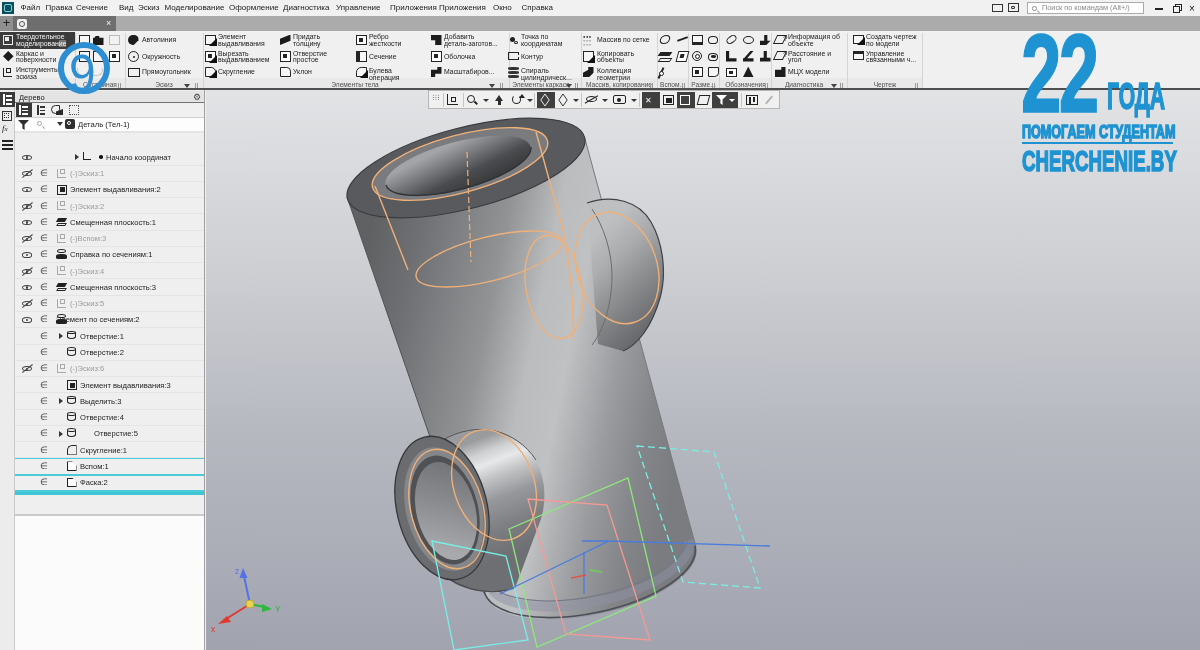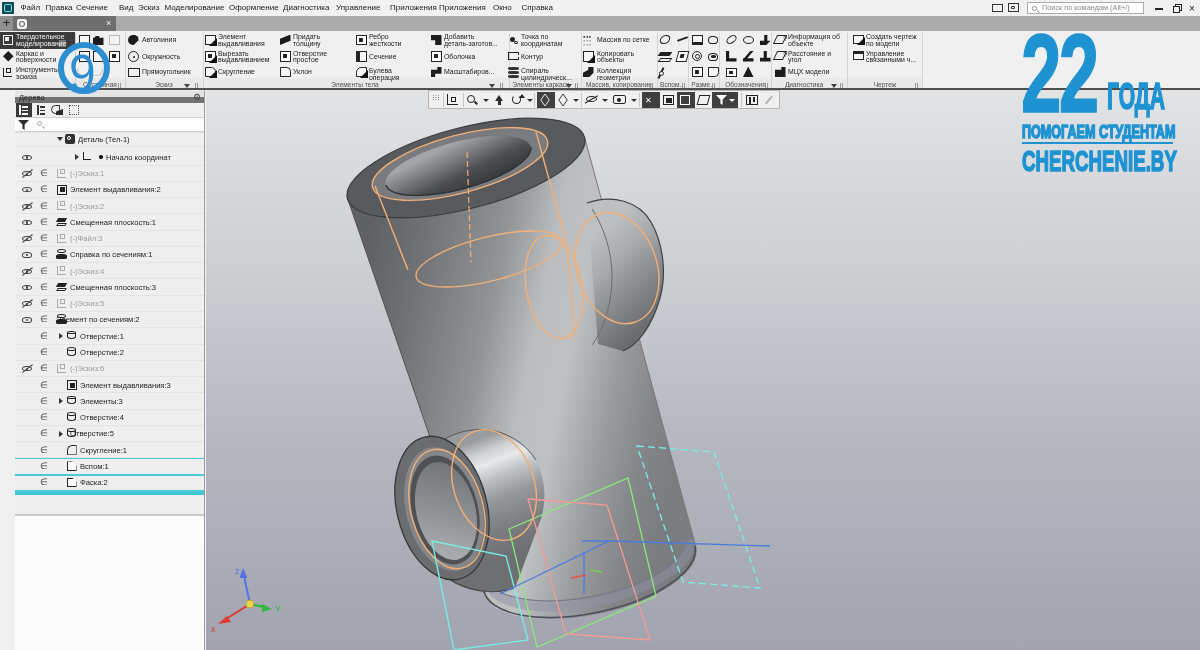--- a/index.html
+++ b/index.html
@@ -27,21 +27,21 @@
 .ic2{border:1.1px solid #242424;background:#fff}
 .ic2::after{content:"";position:absolute;left:2.2px;top:2.2px;right:2.2px;bottom:2.2px;background:#242424}
 .icorn::before{content:"";position:absolute;right:-2px;bottom:-2px;border-left:4px solid transparent;border-top:4px solid transparent;border-bottom:4px solid #111;border-right:4px solid #111;width:0;height:0}
 .igray{border:1.4px solid #b9b9b9;background:#f2f2f2}
 
 #rtab1{position:absolute;left:0;top:1px;width:75px;height:17px;background:#3b3b3b;color:#f5f5f5}
 .rtabtxt{font-size:6.9px;line-height:6.8px;position:absolute;left:16px;top:2px}
 
 #lstrip{position:absolute;left:0;top:90px;width:15px;height:560px;background:#ececec;border-right:1px solid #c9c9c9}
 #treepanel{position:absolute;left:15px;top:90px;width:190px;height:560px;background:#efefef;border-right:1px solid #9f9f9f}
-#treehdr{position:absolute;left:0;top:1px;width:189px;height:12px;background:#e4e4e4;border-bottom:6px solid #737373;font-size:7.5px;color:#222}
+#treehdr{position:absolute;left:0;top:1px;width:189px;height:12px;background:#e4e4e4;border-bottom:1px solid #737373;font-size:7.5px;color:#222}
 #treetabs{position:absolute;left:0;top:13px;width:189px;height:15px;background:#f0f0f0;border-bottom:1px solid #d0d0d0}
 #treefilter{position:absolute;left:0;top:28px;width:189px;height:14px;background:#fdfdfd;border-bottom:1px solid #d0d0d0}
 .trow{position:absolute;left:0;width:189px;height:16.27px;border-bottom:1px solid #e4e4e5;font-size:7.6px;color:#1d1d1d}
 .trow .lbl{position:absolute;top:3.5px;white-space:nowrap}
 .gray{color:#9b9b9b}
 .eps{position:absolute;left:25px;top:2.5px;font-size:9px;color:#4a4a4a;font-family:'Liberation Serif',serif}
 .exp{position:absolute;top:5px;width:0;height:0;border-top:3px solid transparent;border-bottom:3px solid transparent;border-left:4px solid #333}
 .expd{position:absolute;top:6px;width:0;height:0;border-left:3.5px solid transparent;border-right:3.5px solid transparent;border-top:4px solid #333}
 
 #vp{position:absolute;left:206px;top:90px;width:994px;height:560px;background:linear-gradient(180deg,#e2e3e5 0%,#ced0d4 30%,#b6b8c0 62%,#a1a3af 100%)}
@@ -374,20 +374,35 @@
 <path d="M37,28 L41.5,38 L33.5,38 Z" fill="#5572e8"></path>
 <text x="29" y="34" fill="#5572e8" font-size="8.5" font-family="Liberation Sans">z</text>
 <line x1="44" y1="64" x2="20" y2="79" stroke="#e03a2f" stroke-width="2"></line>
 <path d="M12,84 L21,76 L25,82 Z" fill="#e03a2f"></path>
 <text x="5" y="92" fill="#e03a2f" font-size="8.5" font-family="Liberation Sans">x</text>
 <line x1="44" y1="64" x2="58" y2="67" stroke="#2eb83e" stroke-width="2"></line>
 <path d="M66,69 L56,64 L56,72 Z" fill="#2eb83e"></path>
 <text x="69" y="72" fill="#2eb83e" font-size="8.5" font-family="Liberation Sans">Y</text>
 <circle cx="44" cy="64" r="4" fill="#e8d44e" stroke="#b5a32a" stroke-width="0.8"></circle>
 </svg>
+<div id="lstrip">
+      <div class="abs" style="left:0;top:2px;width:15px;height:15px;background:#3a3a3a">
+        <div class="abs" style="left:3px;top:2px;width:2px;height:11px;background:#fff"></div>
+        <div class="abs" style="left:6px;top:3px;width:6px;height:1.5px;background:#fff"></div>
+        <div class="abs" style="left:6px;top:7px;width:6px;height:1.5px;background:#fff"></div>
+        <div class="abs" style="left:6px;top:11px;width:6px;height:1.5px;background:#fff"></div>
+      </div>
+      <div class="abs" style="left:2px;top:21px;width:10px;height:10px;border:1.3px solid #333">
+        <div class="abs" style="left:1px;top:1px;width:5px;height:5px;border:1px dotted #333"></div>
+      </div>
+      <div class="abs" style="left:2px;top:33px;font-size:9px;color:#222;font-style:italic;font-family:'Liberation Serif',serif">f<span style="font-size:7px">x</span></div>
+      <div class="abs" style="left:2px;top:50px;width:11px;height:2.3px;background:#222"></div>
+      <div class="abs" style="left:2px;top:54px;width:11px;height:2.3px;background:#222"></div>
+      <div class="abs" style="left:2px;top:58px;width:11px;height:2.3px;background:#222"></div>
+    </div>
     <div id="treepanel">
       <div id="treehdr">
         <span class="abs" style="left:4px;top:1.5px">Дерево</span>
         <span class="abs" style="left:178px;top:0.5px;font-size:9px;color:#444">⚙</span>
       </div>
       <div id="treetabs">
         <div class="abs" style="left:1px;top:0;width:16px;height:14px;background:#3a3a3a">
           <div class="abs" style="left:3px;top:2px;width:2px;height:10px;background:#fff"></div>
           <div class="abs" style="left:6px;top:3px;width:6px;height:1.5px;background:#fff"></div>
           <div class="abs" style="left:6px;top:6.5px;width:6px;height:1.5px;background:#fff"></div>
@@ -400,21 +415,21 @@
         <div class="abs" style="left:36px;top:2px;width:9px;height:9px;border:1.4px solid #2b2b2b;border-radius:50% 0 50% 50%"></div>
         <div class="abs" style="left:41px;top:6px;width:7px;height:6px;background:#2b2b2b;clip-path:polygon(0 40%,100% 0,100% 100%,0 100%)"></div>
         <div class="abs" style="left:54px;top:2px;width:10px;height:10px;border:1.3px dotted #555"></div>
       </div>
       <div id="treefilter">
         <div class="abs" style="left:3px;top:2px;width:11px;height:10px;background:#2d2d2d;clip-path:polygon(0 0,100% 0,60% 45%,60% 100%,40% 85%,40% 45%)"></div>
         <div class="abs" style="left:22px;top:3px;width:5px;height:5px;border:1.2px solid #a5a5a5;border-radius:50%"></div>
         <div class="abs" style="left:27px;top:8.5px;width:3px;height:1.2px;background:#a5a5a5;transform:rotate(45deg)"></div>
       </div>
       <div class="abs" style="left:0;top:42.0px;width:189px;height:1px;background:#e4e4e5"></div>
-      <div class="trow" style="top:41px">
+      <div class="trow" style="top:26px">
         <div class="expd" style="left:42px"></div>
         <div class="abs" style="left:50px;top:2.5px;width:10px;height:10px;background:#2f2f2f;border-radius:2px"></div>
         <div class="abs" style="left:52px;top:4.5px;width:4px;height:4px;border:1.5px solid #fff;border-radius:50%"></div>
         <span class="lbl" style="left:63px">Деталь (Тел-1)</span>
       </div>
       <div class="trow" style="top:59.269999999999996px">
         <div class="abs" style="left:7px;top:5.5px;width:9.5px;height:5.2px;border:1.1px solid #454545;border-radius:50%"></div>
         <div class="abs" style="left:10.5px;top:7px;width:2.5px;height:2.5px;background:#454545;border-radius:50%"></div>
         <div class="exp" style="left:60px"></div>
         <div class="abs" style="left:68px;top:3px;width:8px;height:8px;border-left:1.5px solid #222;border-bottom:1.5px solid #222"></div>
@@ -455,21 +470,21 @@
         <div class="abs" style="left:42px;top:9px;width:9px;height:3px;border:1px solid #222;transform:skewX(-30deg)"></div>
         <span class="lbl" style="left:55px">Смещенная плоскость:1</span>
       </div>
       <div class="trow" style="top:140.62px">
         <div class="abs" style="left:7px;top:5.5px;width:9.5px;height:5.2px;border:1.1px solid #454545;border-radius:50%"></div>
         <div class="abs" style="left:10.5px;top:7px;width:2.5px;height:2.5px;background:#454545;border-radius:50%"></div>
         <div class="abs" style="left:5.5px;top:7.5px;width:13px;height:1.2px;background:#454545;transform:rotate(-38deg)"></div>
         <span class="eps">∈</span>
         <div class="abs" style="left:42px;top:3px;width:9px;height:9px;border-left:1.6px solid #a9a9a9;border-bottom:1.6px solid #a9a9a9"></div>
         <div class="abs" style="left:45px;top:3px;width:5px;height:5px;border:1.1px solid #a9a9a9"></div>
-        <span class="lbl gray" style="left:55px">(-)Файл:3</span>
+        <span class="lbl gray" style="left:55px">(-)Вспом:3</span>
       </div>
       <div class="trow" style="top:156.89px">
         <div class="abs" style="left:7px;top:5.5px;width:9.5px;height:5.2px;border:1.1px solid #454545;border-radius:50%"></div>
         <div class="abs" style="left:10.5px;top:7px;width:2.5px;height:2.5px;background:#454545;border-radius:50%"></div>
         <span class="eps">∈</span>
         <div class="abs" style="left:42px;top:2.5px;width:9px;height:4px;border:1.3px solid #222;border-radius:50%"></div>
         <div class="abs" style="left:41px;top:7px;width:11px;height:5px;background:#222;border-radius:40% 40% 20% 20%"></div>
         <span class="lbl" style="left:55px">Справка по сечениям:1</span>
       </div>
       <div class="trow" style="top:173.16px">
@@ -532,34 +547,34 @@
         <span class="eps">∈</span>
         <div class="abs" style="left:52px;top:3px;width:10px;height:10px;border:1.5px solid #222"></div>
         <div class="abs" style="left:54.5px;top:5.5px;width:5px;height:5px;background:#222"></div>
         <span class="lbl" style="left:65px">Элемент выдавливания:3</span>
       </div>
       <div class="trow" style="top:303.32px">
         <span class="eps">∈</span>
         <div class="exp" style="left:44px"></div>
         <div class="abs" style="left:52px;top:2.5px;width:9px;height:3.5px;border:1.3px solid #222;border-radius:50%"></div>
         <div class="abs" style="left:52px;top:5px;width:9px;height:6px;border:1.3px solid #222;border-top:none;border-radius:0 0 45% 45%"></div>
-        <span class="lbl" style="left:65px">Элементы:3</span>
+        <span class="lbl" style="left:65px">Выделить:3</span>
       </div>
       <div class="trow" style="top:319.59px">
         <span class="eps">∈</span>
         <div class="abs" style="left:52px;top:2.5px;width:9px;height:3.5px;border:1.3px solid #222;border-radius:50%"></div>
         <div class="abs" style="left:52px;top:5px;width:9px;height:6px;border:1.3px solid #222;border-top:none;border-radius:0 0 45% 45%"></div>
         <span class="lbl" style="left:65px">Отверстие:4</span>
       </div>
       <div class="trow" style="top:335.86px">
         <span class="eps">∈</span>
         <div class="exp" style="left:44px"></div>
         <div class="abs" style="left:52px;top:2.5px;width:9px;height:3.5px;border:1.3px solid #222;border-radius:50%"></div>
         <div class="abs" style="left:52px;top:5px;width:9px;height:6px;border:1.3px solid #222;border-top:none;border-radius:0 0 45% 45%"></div>
-        <span class="lbl" style="left:55px">Отверстие:5</span>
+        <span class="lbl" style="left:79px">Отверстие:5</span>
       </div>
       <div class="trow" style="top:352.13px">
         <span class="eps">∈</span>
         <div class="abs" style="left:52px;top:3px;width:9.5px;height:9.5px;border:1.4px solid #222;border-radius:55% 0 0 0;border-right-color:#777;border-bottom-color:#777"></div>
         <span class="lbl" style="left:65px">Скругление:1</span>
       </div>
       <div class="trow" style="top:368.4px">
         <span class="eps">∈</span>
         <div class="abs" style="left:52px;top:3px;width:9.5px;height:9.5px;border:1.4px solid #222;clip-path:polygon(0 0,55% 0,100% 45%,100% 100%,0 100%);background:#fff"></div>
         <span class="lbl" style="left:65px">Вспом:1</span>

